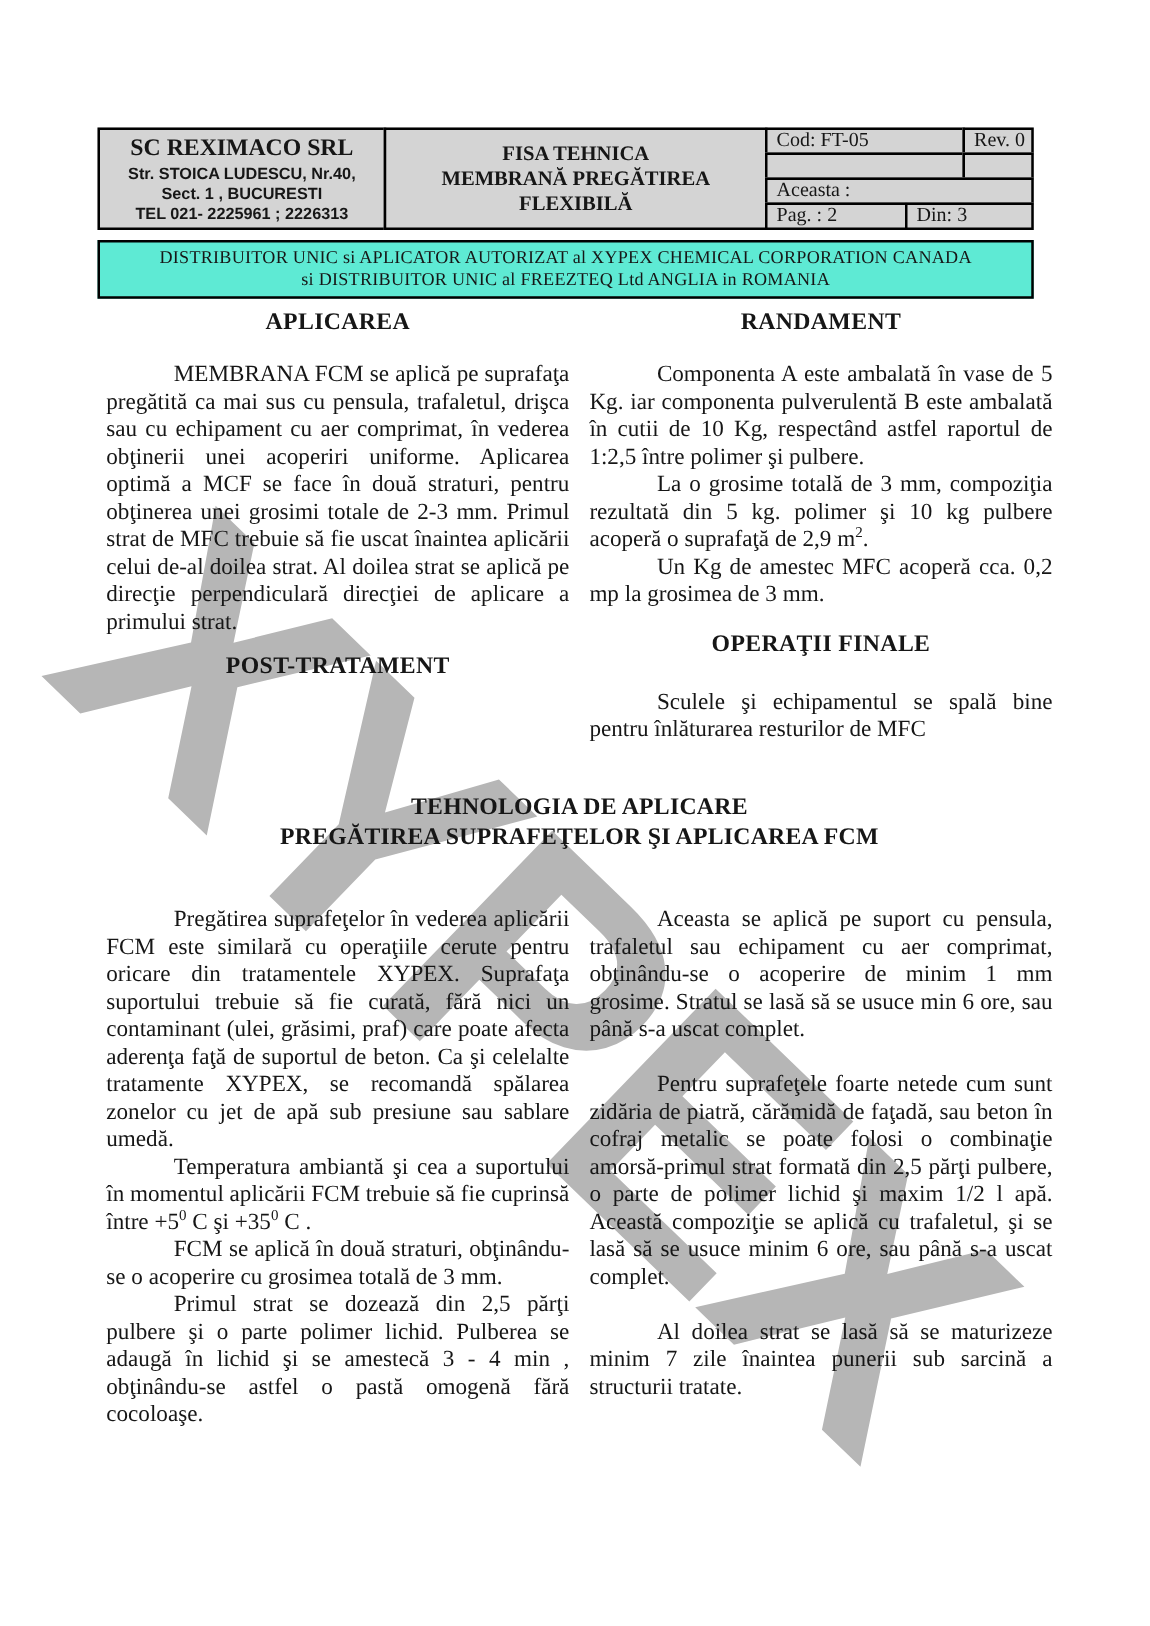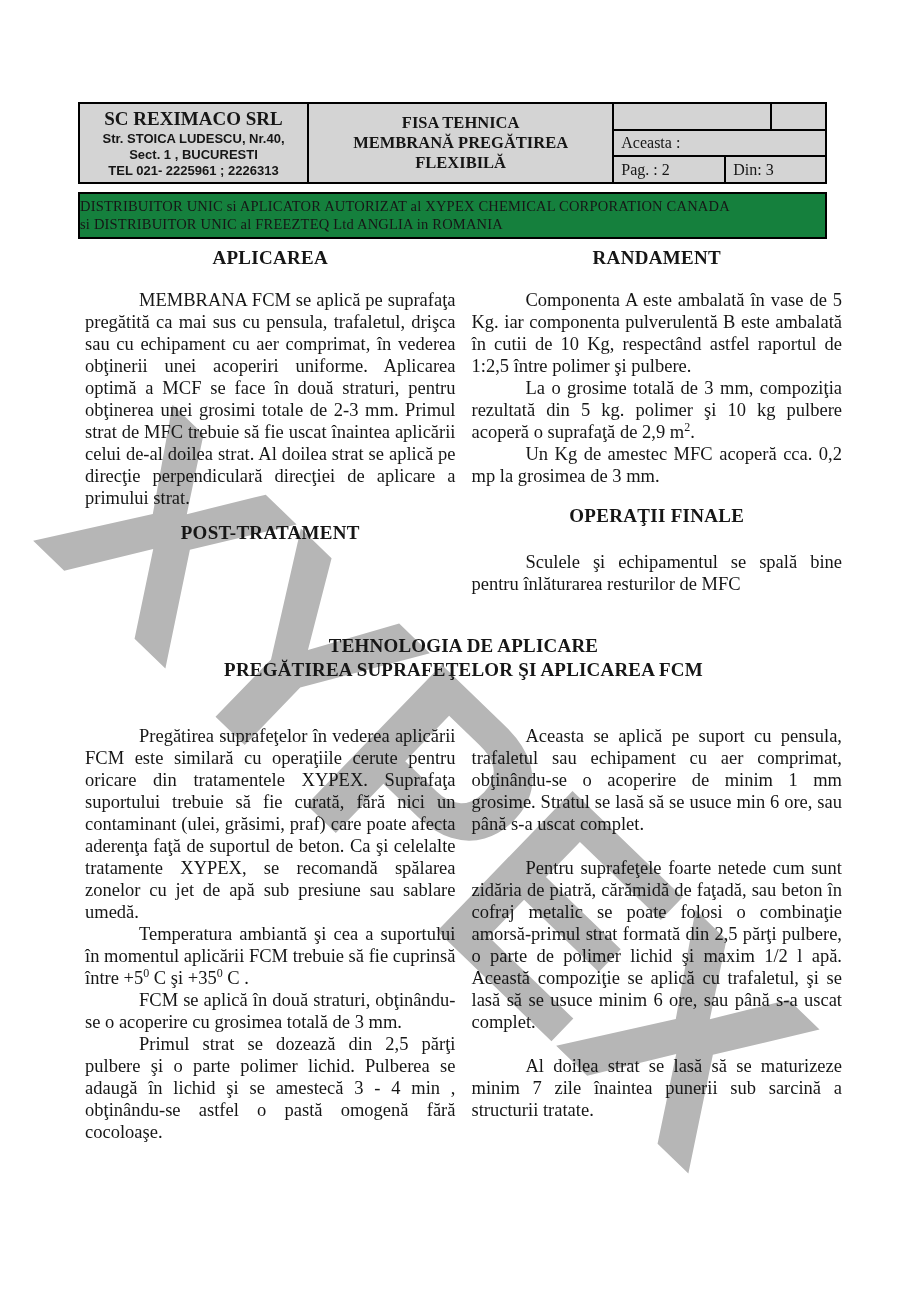--- a/index.html
+++ b/index.html
@@ -29,22 +29,22 @@
   .meta-row + .meta-row{margin-top:-2px;}
   .meta-cell{
     background:#d4d4d4;border:2px solid #000;box-sizing:border-box;
     font-size:16px;line-height:16px;padding-left:7px;display:flex;align-items:center;
   }
   .meta-cell + .meta-cell{margin-left:-2px;}
   .w-cod{width:160px;}  .w-rev{flex:1;}
   .w-full{width:100%;}
   .w-pag{width:114px;}  .w-din{flex:1;}
   .band{
-    margin-top:8px;background:#15803d;border:2px solid #000;box-sizing:border-box;
-    text-align:left;padding:3px 0 4px;
+    margin-top:8px;background:#5eead4;border:2px solid #000;box-sizing:border-box;
+    text-align:center;padding:3px 0 4px;
   }
   .band-line{font-size:14.5px;line-height:18px;letter-spacing:0.2px;}
   
   .content{position:absolute;left:85px;top:247px;width:757px;z-index:1;}
   .cols{display:flex;gap:16px;justify-content:flex-end;}
   .col{flex:1;min-width:0;}
   .sec-h{font-size:19px;font-weight:bold;text-align:center;margin:0 0 20px;letter-spacing:0.3px;}
   .sec-h.post{margin:13px 0 22px;}
   .sec-h.oper{margin:18px 0 24px;}
   .body-p{font-size:18.5px;line-height:22px;text-align:justify;text-indent:54px;margin:0;}
@@ -66,20 +66,24 @@
         <div class="addr">Str. STOICA LUDESCU, Nr.40,</div>
         <div class="addr">Sect. 1 , BUCURESTI</div>
         <div class="addr">TEL 021- 2225961 ; 2226313</div>
       </div>
       <div class="hcell title-cell">
         <div class="title-line">FISA TEHNICA</div>
         <div class="title-line">MEMBRANĂ PREGĂTIREA</div>
         <div class="title-line">FLEXIBILĂ</div>
       </div>
       <div class="meta">
+        <div class="meta-row">
+          <div class="meta-cell w-cod">Cod: FT-05</div>
+          <div class="meta-cell w-rev">Rev. 0</div>
+        </div>
         <div class="meta-row">
           <div class="meta-cell w-cod"></div>
           <div class="meta-cell w-rev"></div>
         </div>
         <div class="meta-row">
           <div class="meta-cell w-full">Aceasta :</div>
         </div>
         <div class="meta-row">
           <div class="meta-cell w-pag">Pag. : 2</div>
           <div class="meta-cell w-din">Din:  3</div>

